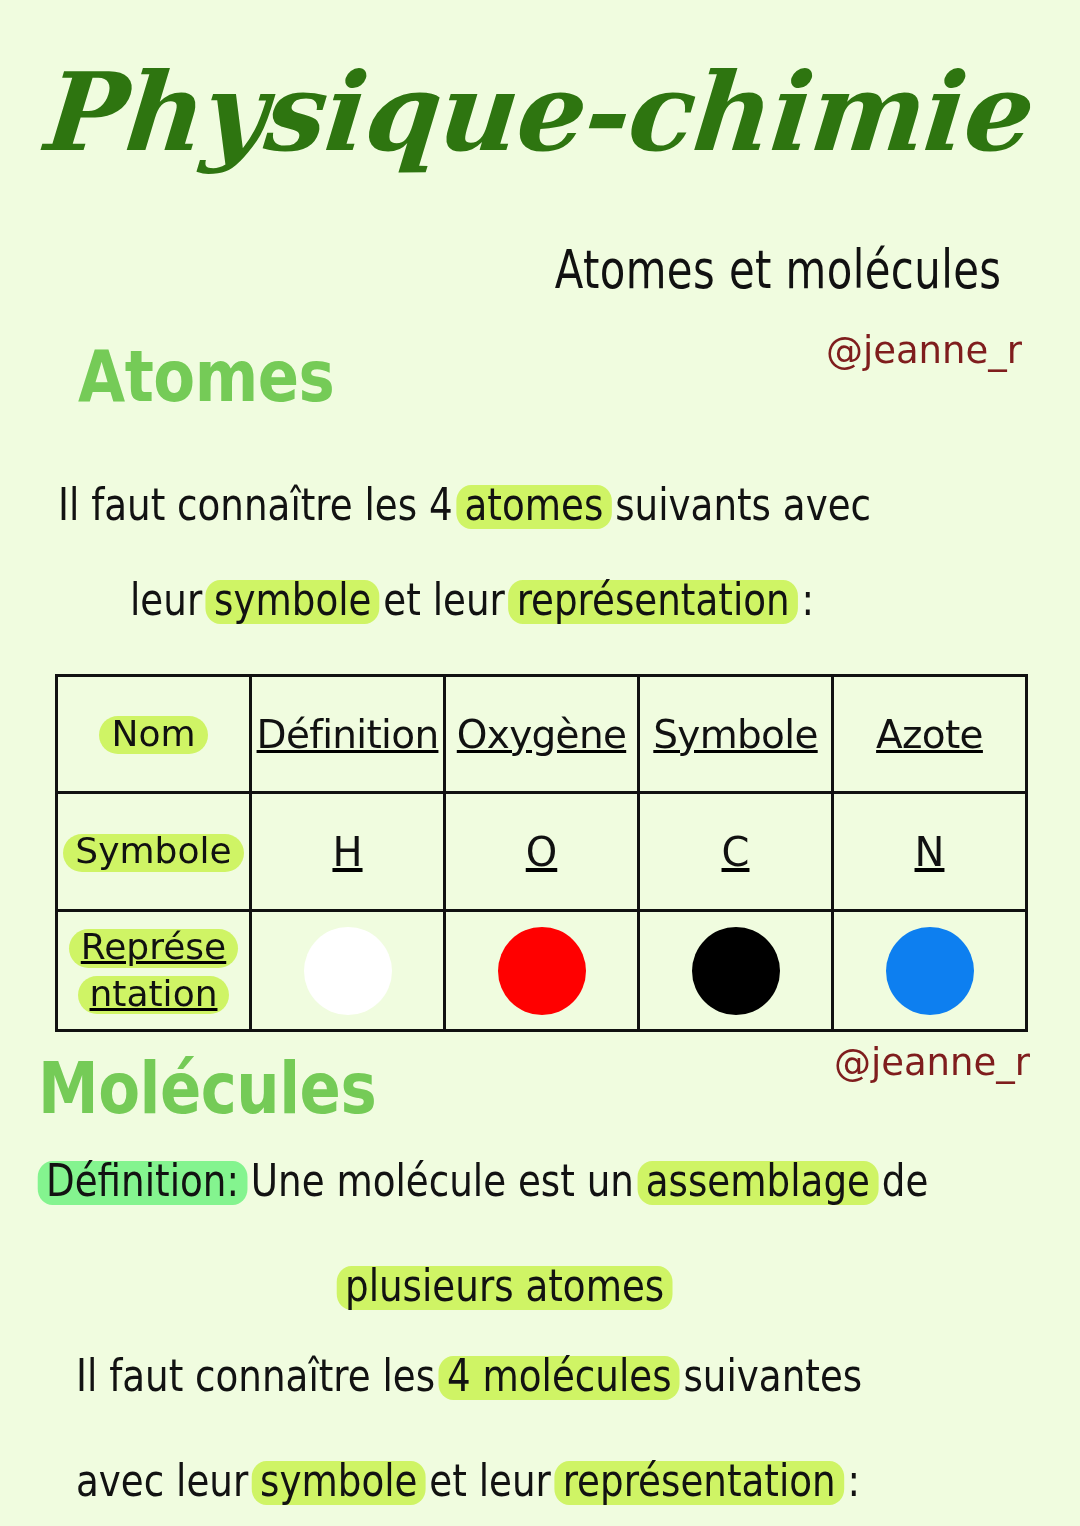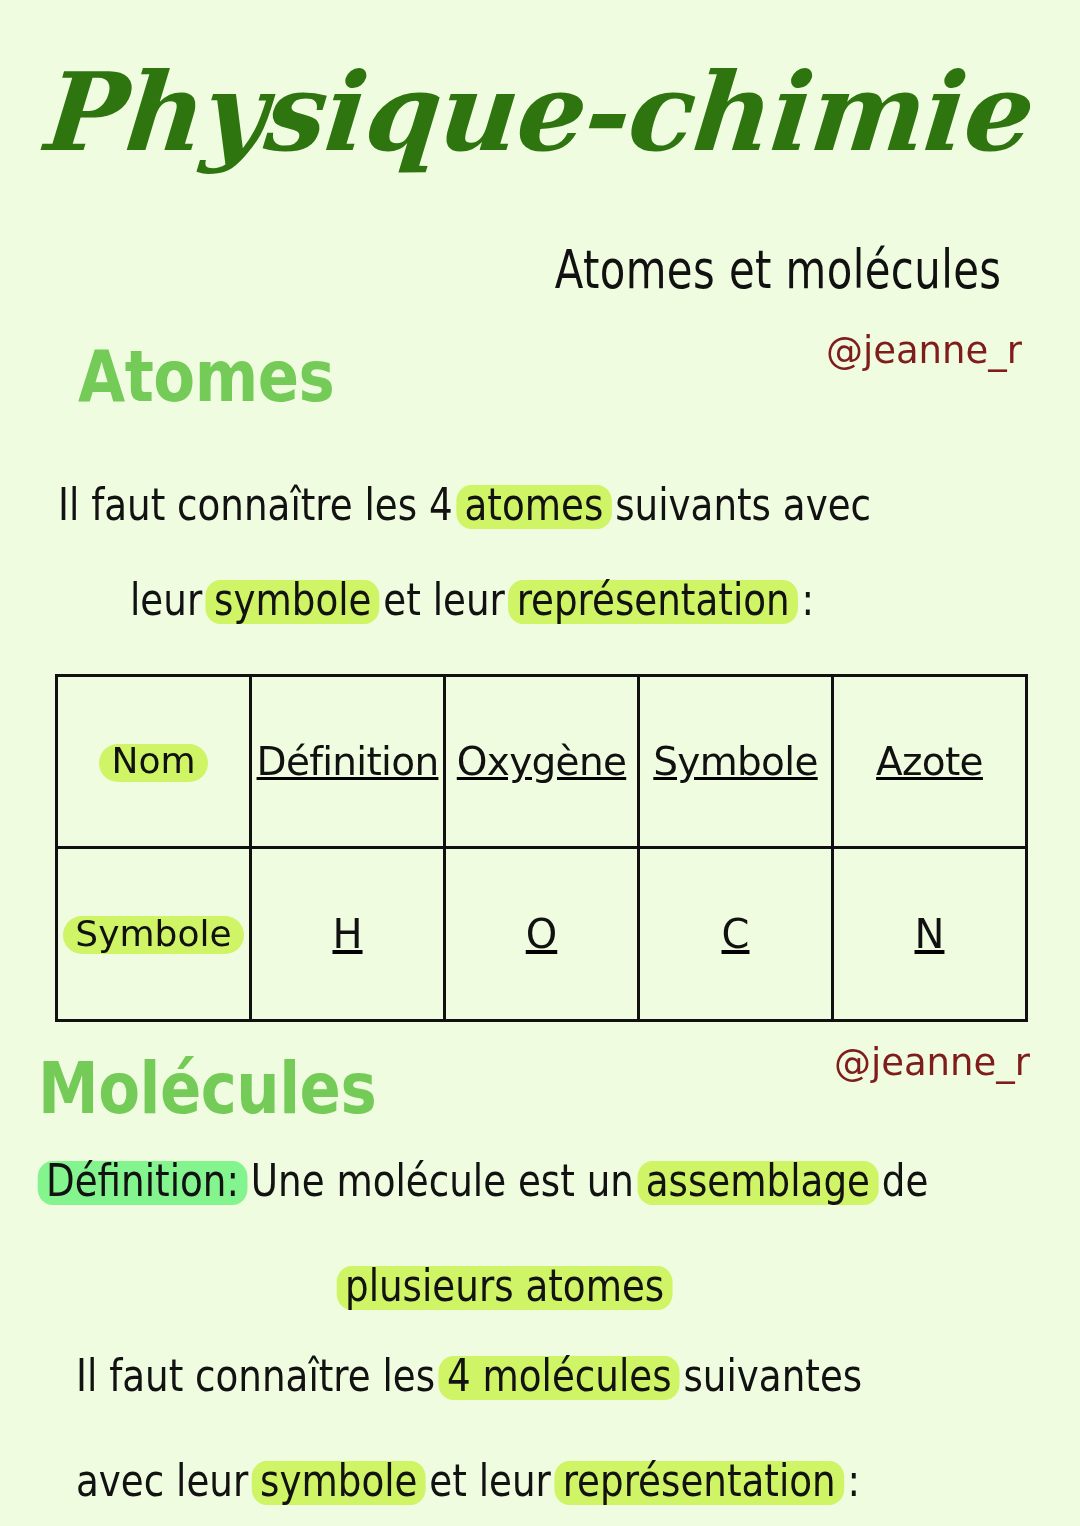--- a/index.html
+++ b/index.html
@@ -256,20 +256,40 @@
         </tr>
         <tr class="row-sym">
           <td class="cell-label">
             <span class="pill">Symbole</span>
           </td>
           <td class="cell-symbol">H</td>
           <td class="cell-symbol">O</td>
           <td class="cell-symbol">C</td>
           <td class="cell-symbol">N</td>
         </tr>
+        <tr class="row-rep">
+          <td class="cell-label">
+            <span class="label-lines">
+              <span class="pill">Représe</span>
+              <span class="pill">ntation</span>
+            </span>
+          </td>
+          <td>
+            <span class="atom-dot white"></span>
+          </td>
+          <td>
+            <span class="atom-dot red"></span>
+          </td>
+          <td>
+            <span class="atom-dot black"></span>
+          </td>
+          <td>
+            <span class="atom-dot blue"></span>
+          </td>
+        </tr>
       </tbody>
     </table>
   </div>
 
   <div class="handle handle-mid">@jeanne_r</div>
 
   <div class="section-heading heading-molecules">Molécules</div>
 
   <div class="body-text p2-l1">
     <mark class="hl hl-mint">Définition:</mark><span> Une molécule est un </span><mark class="hl">assemblage</mark><span> de</span>

